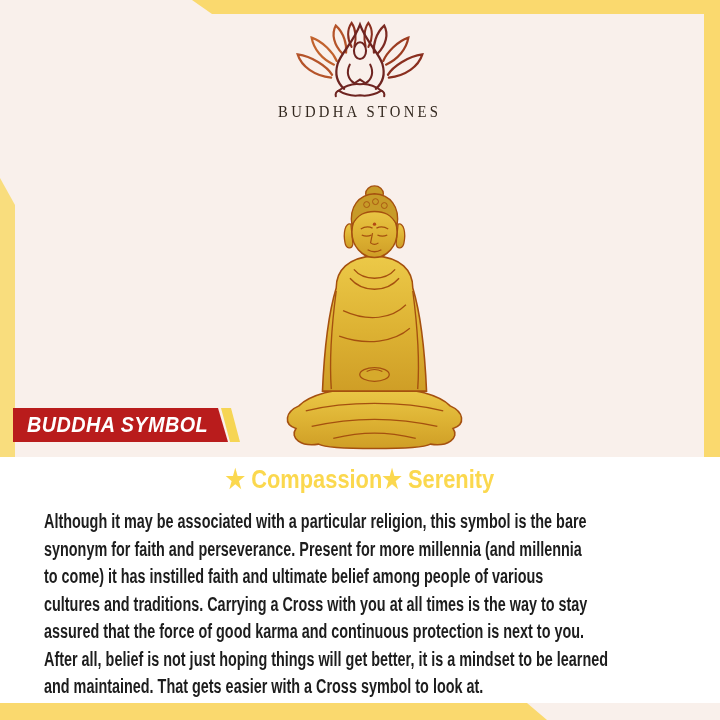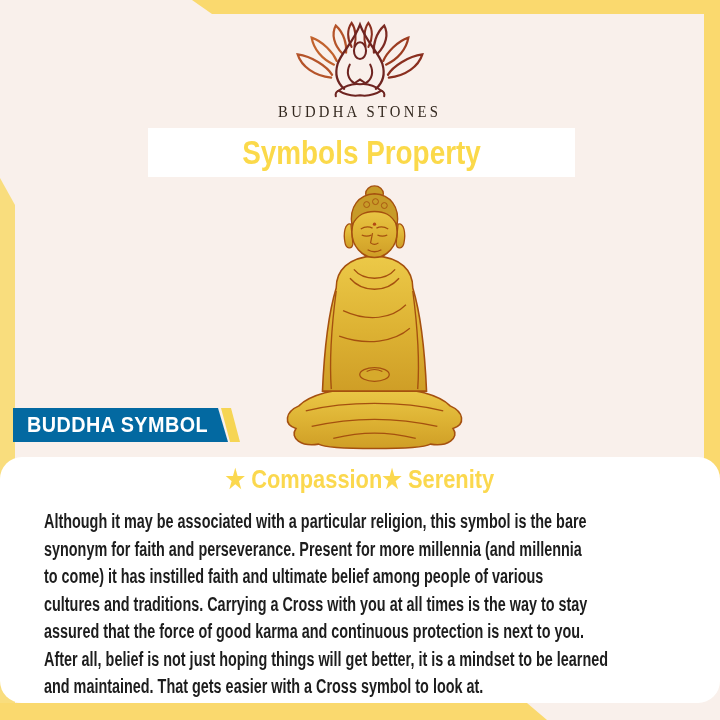--- a/index.html
+++ b/index.html
@@ -22,32 +22,32 @@
   
   .title-bar{position:absolute;left:148px;top:128px;width:427px;height:49px;background:#ffffff;
     display:flex;align-items:center;justify-content:center;}
   .title-text{font-size:34px;font-weight:bold;color:#fbd94a;display:inline-block;
     transform:scaleX(0.82);white-space:nowrap;}
 
   
   .buddha{position:absolute;left:276px;top:181px;}
 
   
-  .ribbon{position:absolute;left:13px;top:408px;width:228px;height:34px;background:#0369a1;
+  .ribbon{position:absolute;left:13px;top:408px;width:228px;height:34px;background:#b91c1c;
     clip-path:polygon(0 0,205px 0,227px 0,218px 0,205px 0,205px 0,215px 0,0 0,0 0,0 100%,0 100%);
     
     clip-path:polygon(0 0,205px 0,215px 34px,0 34px);
-    display:flex;align-items:center;}
+    display:flex;align-items:center;font-style:italic;}
   .ribbon-tip{position:absolute;left:13px;top:408px;width:228px;height:34px;background:#f6d554;
     clip-path:polygon(208px 0,218px 0,227px 34px,217px 34px);}
   .ribbon-text{margin-left:14px;font-size:22px;font-weight:bold;color:#ffffff;display:inline-block;
     transform:scaleX(0.9);transform-origin:left center;white-space:nowrap;letter-spacing:0.5px;}
 
   
-  .content{position:absolute;left:0;top:457px;width:720px;height:246px;background:#ffffff;border-radius:22px;}
+  .content{position:absolute;left:0;top:457px;width:720px;height:246px;background:#ffffff;}
   .heading-row{width:100%;height:44px;display:flex;align-items:center;justify-content:center;}
   .heading{font-size:26px;font-weight:bold;color:#fbd84e;display:inline-block;
     transform:scaleX(0.84);white-space:nowrap;}
   .body-text{position:absolute;left:44px;top:51px;width:680px;}
   .line{line-height:27.5px;font-size:20px;font-weight:bold;color:#1d1d1d;white-space:nowrap;
     transform:scaleX(0.72);transform-origin:left center;}
 </style>
 </head>
 <body>
 
@@ -72,23 +72,20 @@
 
       <path d="M58,74 C50,67 48,57 51,47 C55,35 68,24 75,5 C82,24 95,35 99,47 C102,57 100,67 92,74" stroke="#6e2420" stroke-width="2.4"></path>
       <ellipse cx="75" cy="33" rx="6.5" ry="9" stroke="#6e2420" stroke-width="2.2"></ellipse>
       <path d="M64,48 C60,56 62,64 69,68 M86,48 C90,56 88,64 81,68 M69,68 L75,64 L81,68" stroke="#6e2420" stroke-width="2.2"></path>
       <path d="M52,76 C60,70 68,68 75,69 C82,68 90,70 98,76 C90,81 82,82 75,81 C68,82 60,81 52,76 Z" stroke="#6e2420" stroke-width="2.2"></path>
       <path d="M52,76 q-4,2 -3,6 M98,76 q4,2 3,6" stroke="#6e2420" stroke-width="2.2"></path>
     </svg>
     <div class="brand-name">BUDDHA STONES</div>
   </header>
 
-  <div class="title-bar">
-    <span class="title-text">Symbols Property</span>
-  </div>
 
   <svg class="buddha" width="197" height="271" viewBox="0 0 200 276">
     <defs>
       <linearGradient id="gold" x1="0" y1="0" x2="0" y2="1">
         <stop offset="0" stop-color="#ecc948"></stop>
         <stop offset="0.55" stop-color="#ddb233"></stop>
         <stop offset="1" stop-color="#cf9e26"></stop>
       </linearGradient>
     </defs>
 

